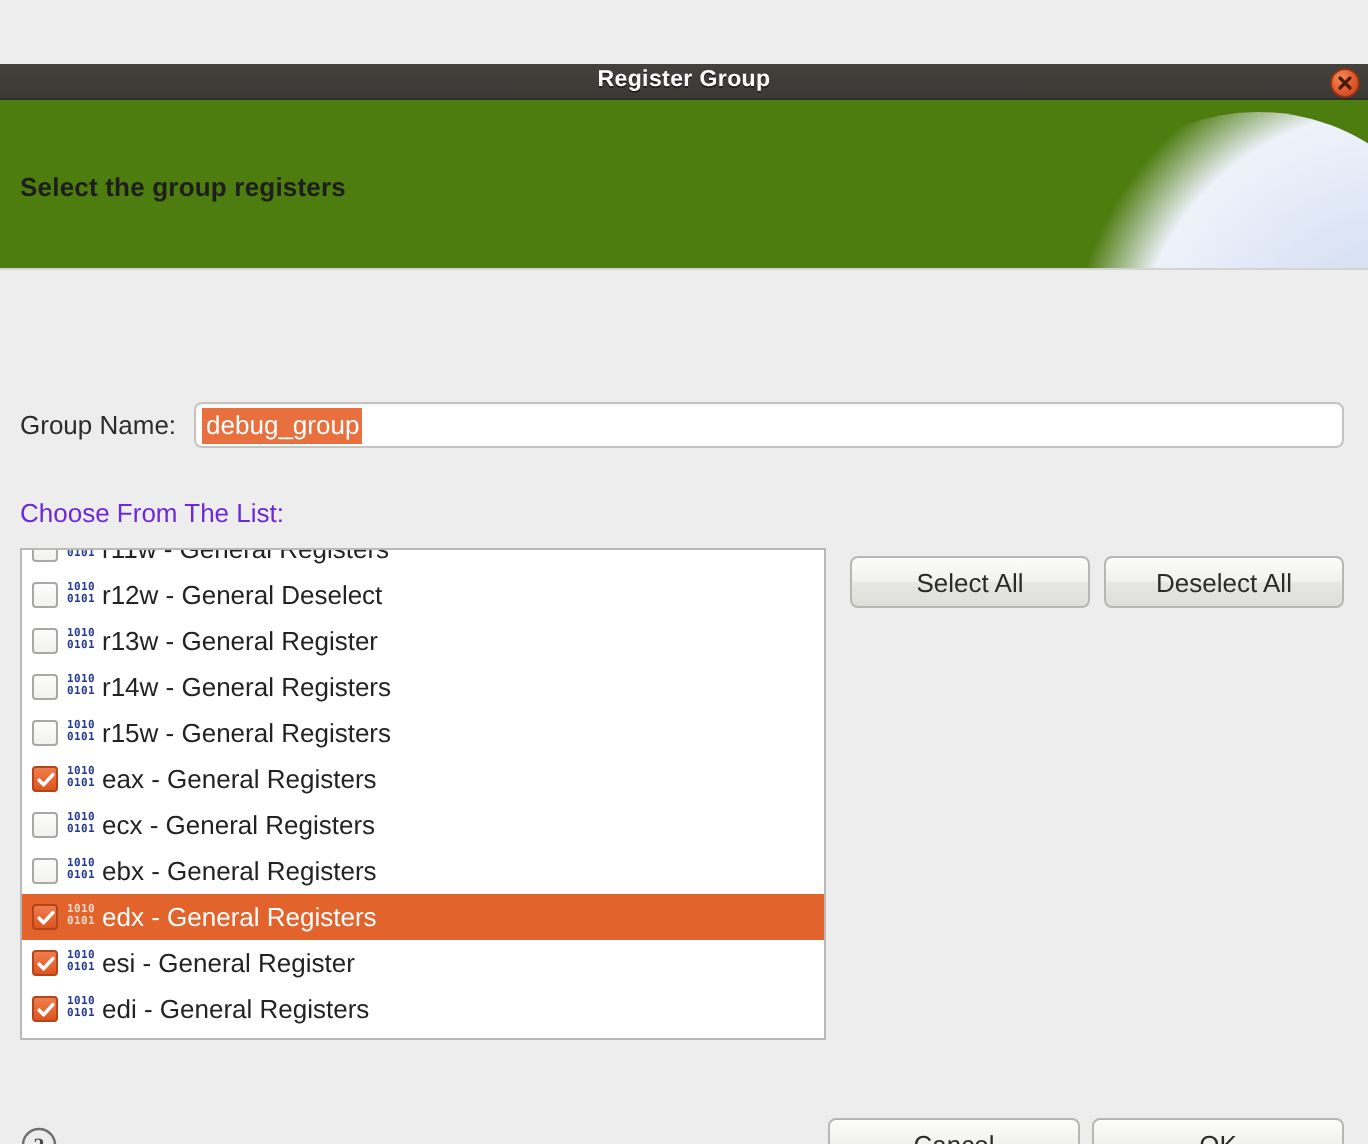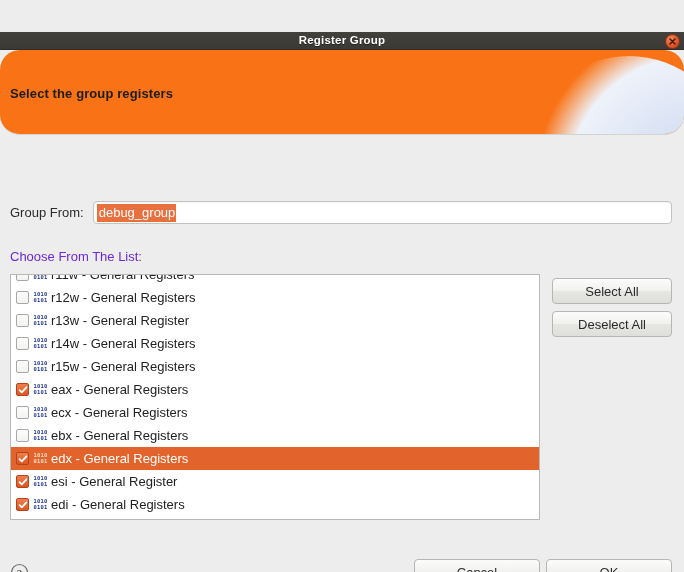--- a/index.html
+++ b/index.html
@@ -57,25 +57,24 @@
     justify-content: center;
     cursor: pointer;
   }
   .close-btn svg { display: block; }
 
   
   .header {
     position: relative;
     height: 85px;
     min-height: 85px;
-    background: #f97316;
+    background: #4d7c0f;
     border-bottom: 1px solid #d3d3d0;
     overflow: hidden;
     flex: 0 0 auto;
-    border-radius: 20px;
   }
   .header-title {
     position: absolute;
     left: 10px;
     top: 36px;
     font-size: 13px;
     font-weight: bold;
     color: #1d1d1b;
     letter-spacing: 0.1px;
   }
@@ -217,21 +216,21 @@
     line-height: 5.5px;
     font-weight: bold;
     color: #243a8f;
     letter-spacing: 0.2px;
   }
   .row.selected .regicon { color: #f6d8c8; }
 
   .side-buttons {
     margin-left: 12px;
     display: flex;
-    flex-direction: column;
+    flex-direction: row;
     gap: 7px;
     padding-top: 4px;
     text-align: center;
   }
   .btn {
     height: 26px;
     min-width: 120px;
     padding: 0 14px;
     font-size: 13px;
     color: #2b2b2b;
@@ -284,21 +283,21 @@
   </div>
 
   <div class="header">
     <div class="header-swoosh"></div>
     <div class="header-title">Select the group registers</div>
   </div>
 
   <div class="body">
 
     <div class="field-row">
-      <span class="field-label">Group From:</span>
+      <span class="field-label">Group Name:</span>
       <div class="text-input">
         <span class="input-sel">debug_group</span>
       </div>
     </div>
 
     <div class="list-label">Choose From The List:</div>
 
     <div class="list-area">
       <div class="listbox">
         <div class="list-scroll" id="list-rows">
@@ -309,21 +308,21 @@
                 <span>0101</span>
               </span>
               <span>r11w - General Registers</span>
             </div>
             <div class="row">
               <div class="cb"></div>
               <span class="regicon">
                 <span>1010</span>
                 <span>0101</span>
               </span>
-              <span>r12w - General Registers</span>
+              <span>r12w - General Deselect</span>
             </div>
             <div class="row">
               <div class="cb"></div>
               <span class="regicon">
                 <span>1010</span>
                 <span>0101</span>
               </span>
               <span>r13w - General Register</span>
             </div>
             <div class="row">

